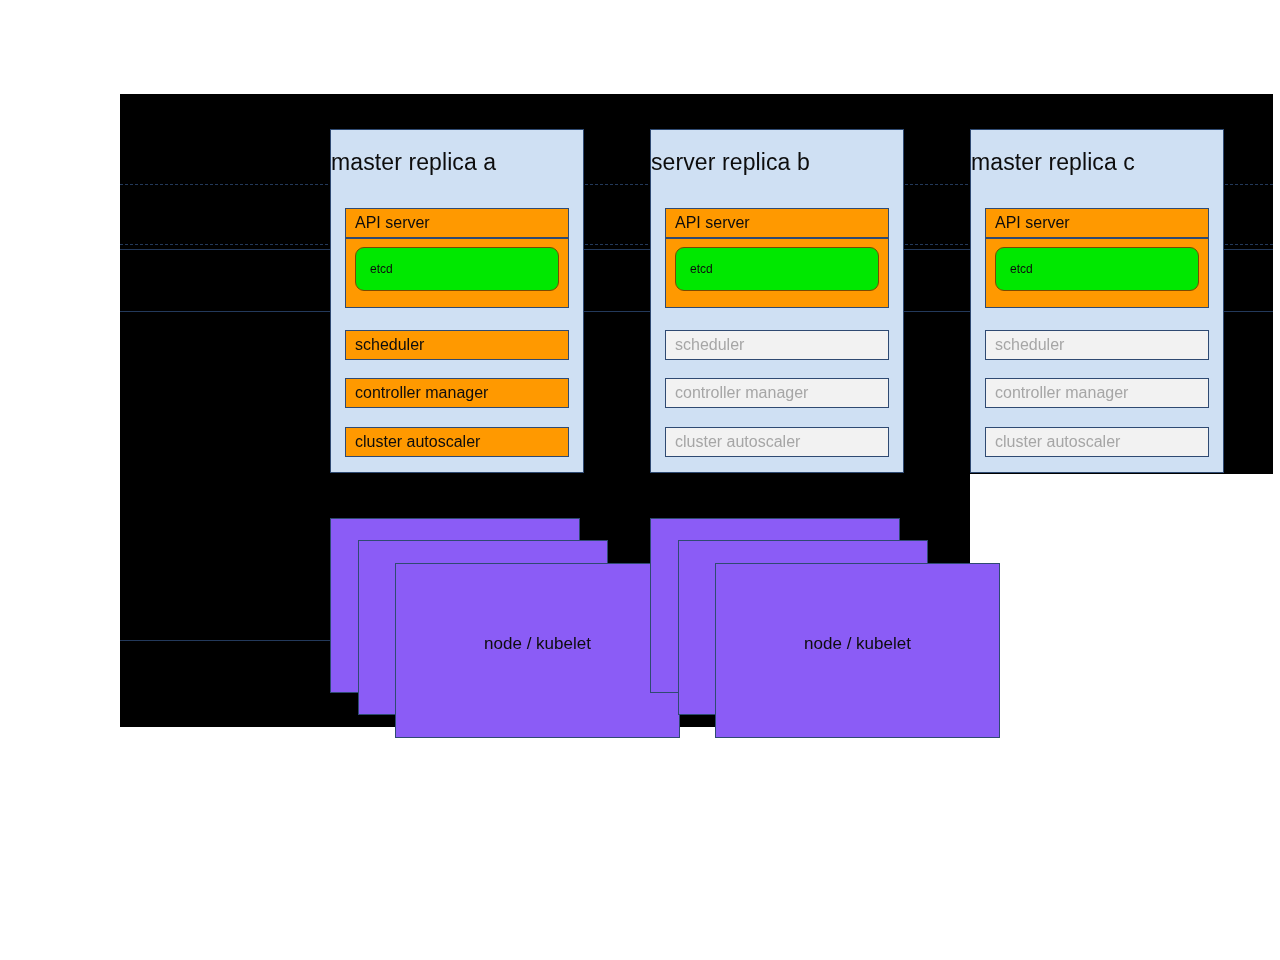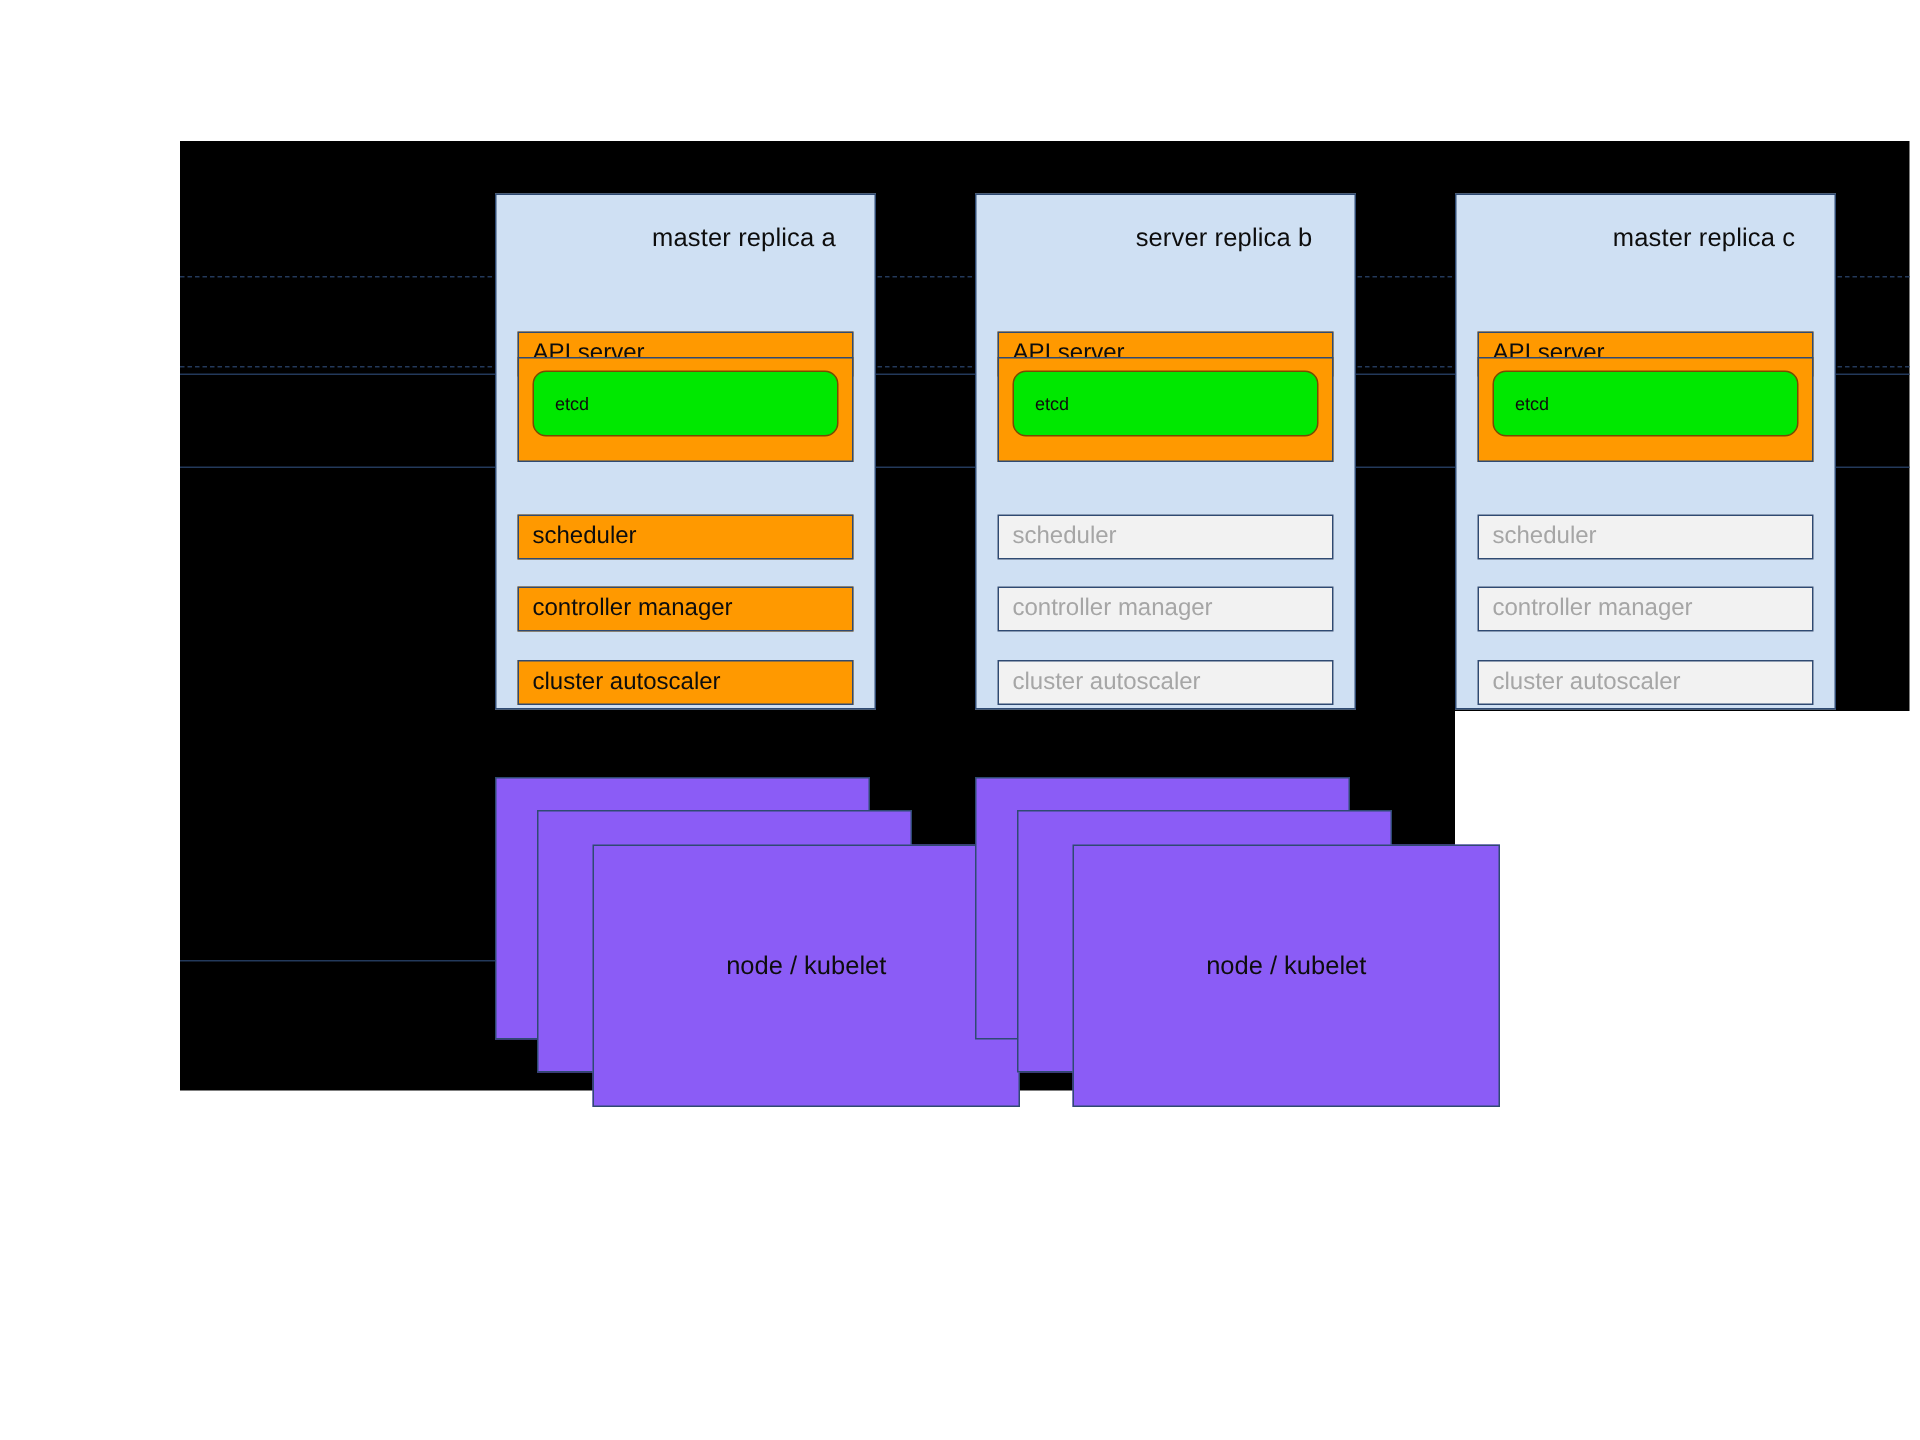--- a/index.html
+++ b/index.html
@@ -56,41 +56,38 @@
   }
   #replica-a { left: 330px; }
   #replica-b { left: 650px; width: 254px; }
   #replica-c { left: 970px; width: 254px; }
 
   .replica-title {
     position: absolute;
     left: 0;
     top: 19px;
     width: 100%;
-    text-align: center;
-    font-size: 17px;
+    font-size: 23px;
     color: #0d0d0d;
     letter-spacing: .1px;
-    margin-left: 39px;
   }
 
   
   .comp {
     position: absolute;
     left: 14px;
     right: 14px;
     height: 30px;
     box-sizing: border-box;
     border: 1.3px solid #2f4a72;
     display: flex;
     align-items: center;
     padding-left: 9px;
     font-size: 16px;
     color: #0d0d0d;
-    margin-top: 13px;
   }
   .comp.active   { background: #ff9900; color: #0d0d0d; }
   .comp.inactive { background: #f2f2f2; color: #a6a6a6; }
 
   .comp-api   { top: 78px; }
   .comp-sched { top: 200px; }
   .comp-ctrl  { top: 248px; }
   .comp-auto  { top: 297px; }
 
   

